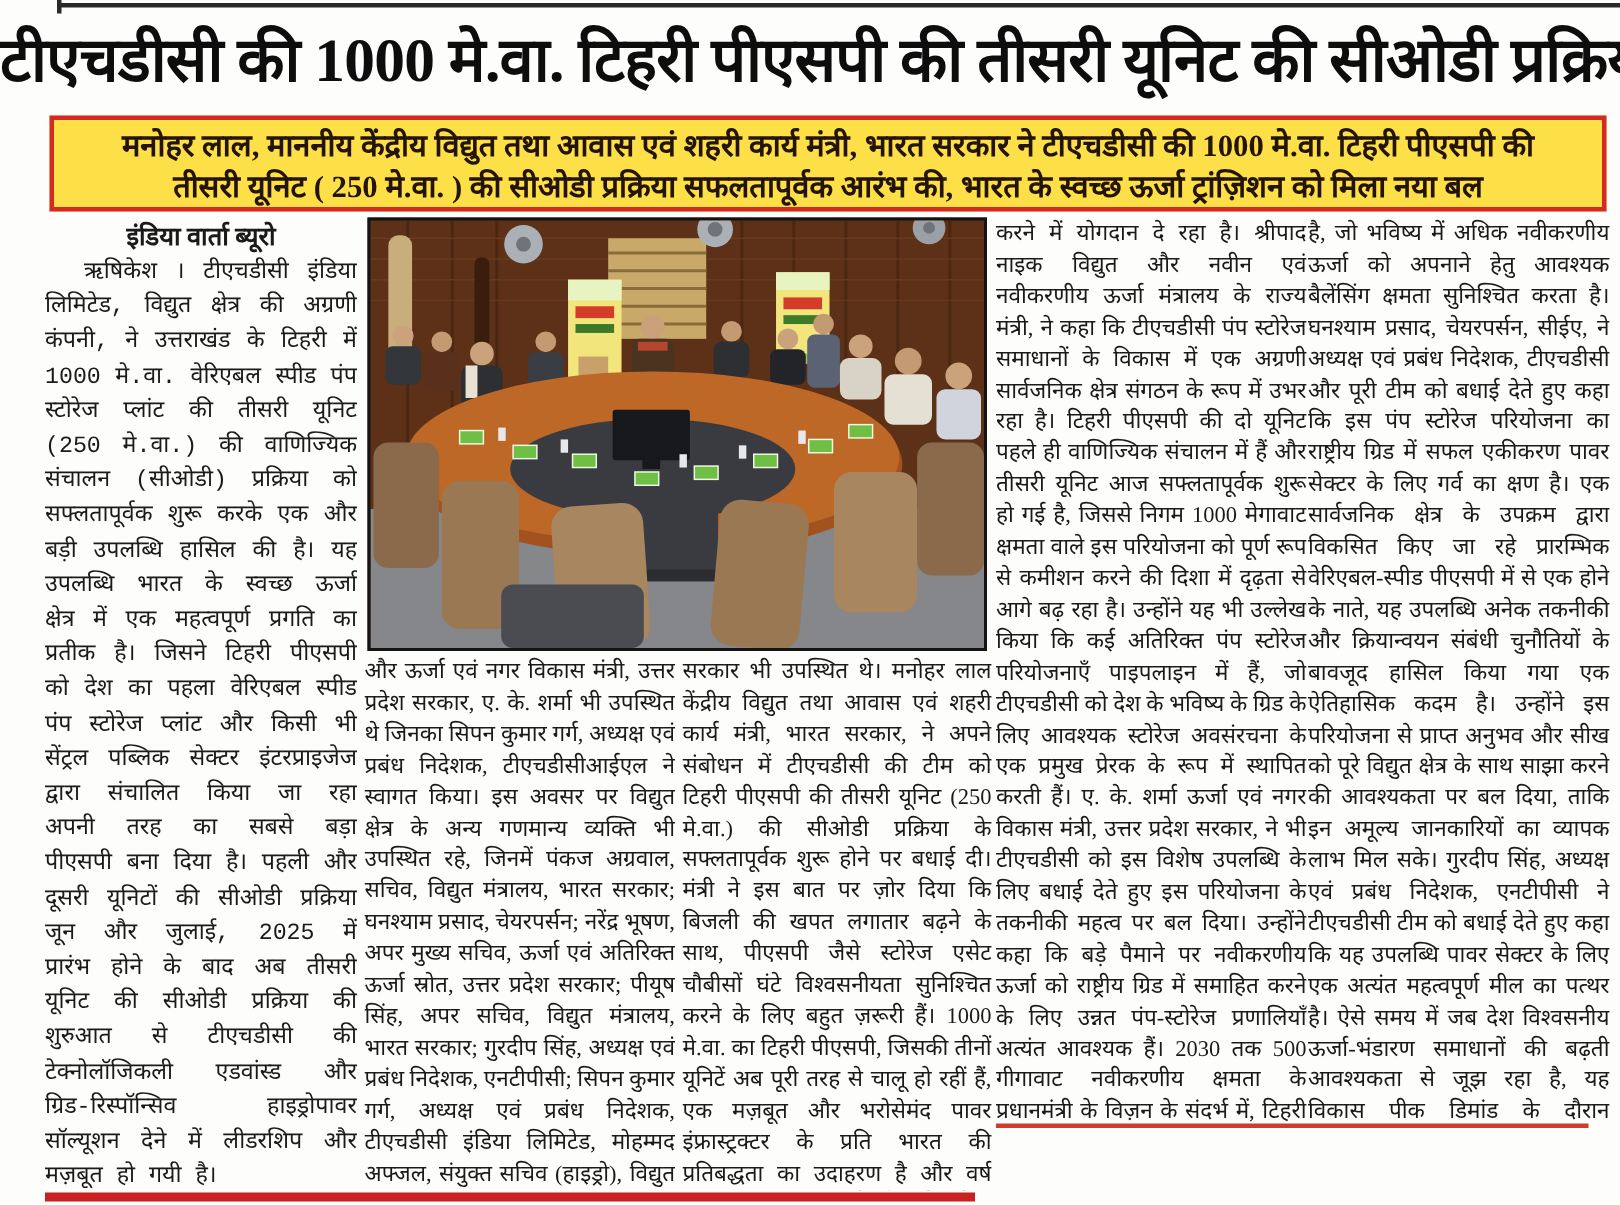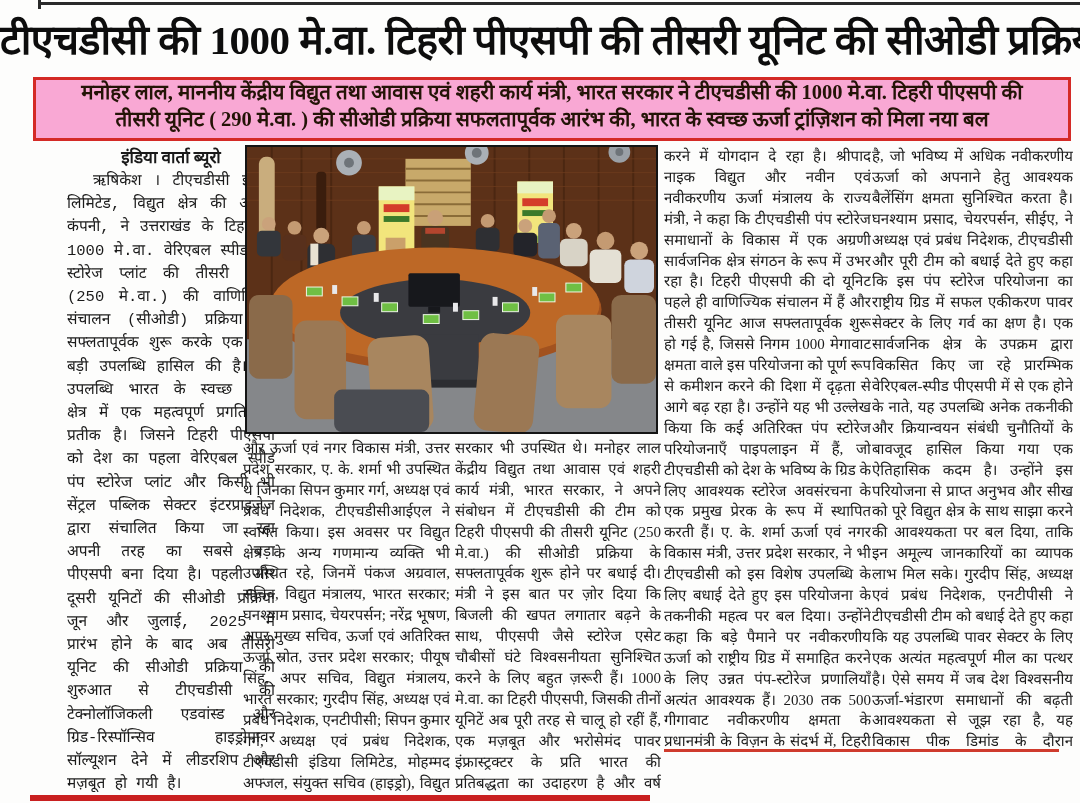--- a/index.html
+++ b/index.html
@@ -8,28 +8,28 @@
   .page{position:relative;width:1080px;height:803px;background:#fdfdfc;}
 
   .top-rule{position:absolute;left:38px;top:2px;width:1042px;height:3px;background:#2a2a2a;}
   .top-rule-tick{position:absolute;left:38px;top:0;width:3px;height:9px;background:#2a2a2a;}
 
   .headline{position:absolute;left:0;top:10px;width:1080px;text-align:center;
             font-size:41px;font-weight:700;letter-spacing:-0.5px;color:#0d0d0d;
             font-family:"Liberation Serif","DejaVu Serif",serif;white-space:nowrap;}
 
   .subhead-box{position:absolute;left:33px;top:77px;width:1008px;height:48px;
-               border:3px solid #d42a26;background:#f9a8d4;padding:5px 12px;
-               display:flex;flex-direction:column;justify-content:flex-end;}
+               border:3px solid #d42a26;background:#fde047;padding:5px 12px;
+               display:flex;flex-direction:column;justify-content:space-between;}
   .subhead-line{text-align:center;font-size:20.5px;font-weight:700;color:#241407;
                 line-height:27px;white-space:nowrap;}
 
   .col{position:absolute;text-align:justify;overflow:hidden;}
   .col p{margin:0;}
-  #col1{left:30px;top:146px;width:208px;height:646px;font-size:15.5px;line-height:23.2px;margin-left:37px;}
+  #col1{left:30px;top:146px;width:208px;height:646px;font-size:15.5px;line-height:23.2px;}
   #col2{left:243px;top:438px;width:207px;height:356px;font-size:15px;line-height:20.9px;}
   #col3{left:455px;top:438px;width:206px;height:356px;font-size:15px;line-height:20.9px;}
   #col4{left:664px;top:146px;width:207px;height:602px;font-size:15px;line-height:20.9px;}
   #col5{left:872px;top:146px;width:201px;height:602px;font-size:15px;line-height:20.9px;}
 
   .byline{text-align:center;font-weight:700;font-size:17px;margin:0 0 2px 0;line-height:24px;}
   .indent1{text-indent:26px;font-family:Liberation Mono, monospace;}
   .indent2{text-indent:52px;}
 
   .photo-frame{position:absolute;left:245px;top:145px;width:413px;height:289px;
@@ -44,21 +44,21 @@
 
 <div class="page">
 
   <div class="top-rule"></div>
   <div class="top-rule-tick"></div>
 
   <div class="headline">टीएचडीसी की 1000 मे.वा. टिहरी पीएसपी की तीसरी यूनिट की सीओडी प्रक्रिया आरंभ</div>
 
   <div class="subhead-box">
     <div class="subhead-line">मनोहर लाल, माननीय केंद्रीय विद्युत तथा आवास एवं शहरी कार्य मंत्री, भारत सरकार ने  टीएचडीसी की 1000 मे.वा. टिहरी पीएसपी की</div>
-    <div class="subhead-line">तीसरी यूनिट ( 290 मे.वा. ) की सीओडी प्रक्रिया सफलतापूर्वक आरंभ की, भारत के स्वच्छ ऊर्जा ट्रांज़िशन को मिला नया बल</div>
+    <div class="subhead-line">तीसरी यूनिट ( 250 मे.वा. ) की सीओडी प्रक्रिया सफलतापूर्वक आरंभ की, भारत के स्वच्छ ऊर्जा ट्रांज़िशन को मिला नया बल</div>
   </div>
 
   <div class="col" id="col1">
     <p class="byline">इंडिया वार्ता ब्यूरो</p>
     <p class="indent1">ऋषिकेश । टीएचडीसी इंडिया लिमिटेड, विद्युत क्षेत्र की अग्रणी कंपनी, ने उत्तराखंड के टिहरी में 1000 मे.वा. वेरिएबल स्पीड पंप स्टोरेज प्लांट की तीसरी यूनिट (250 मे.वा.) की वाणिज्यिक संचालन (सीओडी) प्रक्रिया को सफ्लतापूर्वक शुरू करके एक और बड़ी उपलब्धि हासिल की है। यह उपलब्धि भारत के स्वच्छ ऊर्जा क्षेत्र में एक महत्वपूर्ण प्रगति का प्रतीक है। जिसने टिहरी पीएसपी को देश का पहला वेरिएबल स्पीड पंप स्टोरेज प्लांट और किसी भी सेंट्रल पब्लिक सेक्टर इंटरप्राइजेज द्वारा संचालित किया जा रहा अपनी तरह का सबसे बड़ा पीएसपी बना दिया है। पहली और दूसरी यूनिटों की सीओडी प्रक्रिया जून और जुलाई, 2025 में प्रारंभ होने के बाद अब तीसरी यूनिट की सीओडी प्रक्रिया की शुरुआत से टीएचडीसी की टेक्नोलॉजिकली एडवांस्ड और ग्रिड-रिस्पॉन्सिव हाइड्रोपावर सॉल्यूशन देने में लीडरशिप और मज़बूत हो गयी है।</p>
     <p class="indent2">इस महत्वपूर्ण अवसर पर केंद्रीय विद्युत तथा आवास एवं शहरी कार्य मंत्री, भारत सरकार, मनोहर लाल ने वर्चुअल माध्यम से तीसरी यूनिट का वाणिज्यिक संचालन आधिकारिक तौर पर शुरू किया। इस अवसर पर माननीय विद्युत और नवीन एवं नवीकरणीय ऊर्जा मंत्रालय के राज्य मंत्री, श्रीपाद नाइक</p>
   </div>
 
   <div class="photo-frame">
     <svg viewBox="0 0 413 289" preserveAspectRatio="none">

